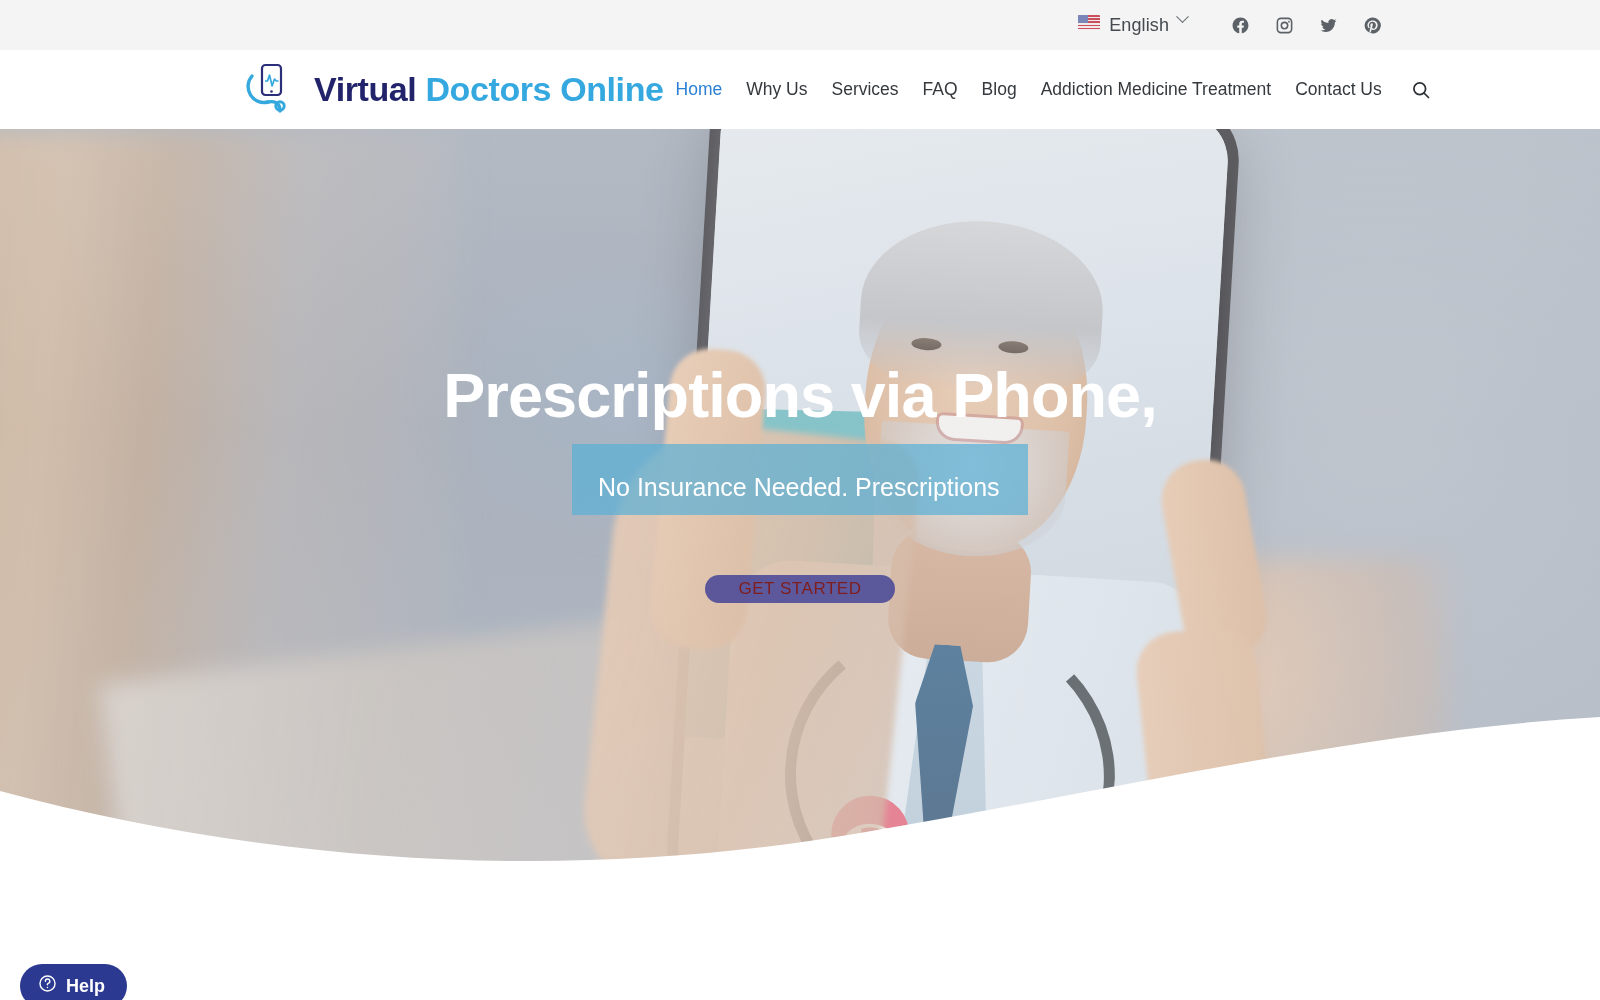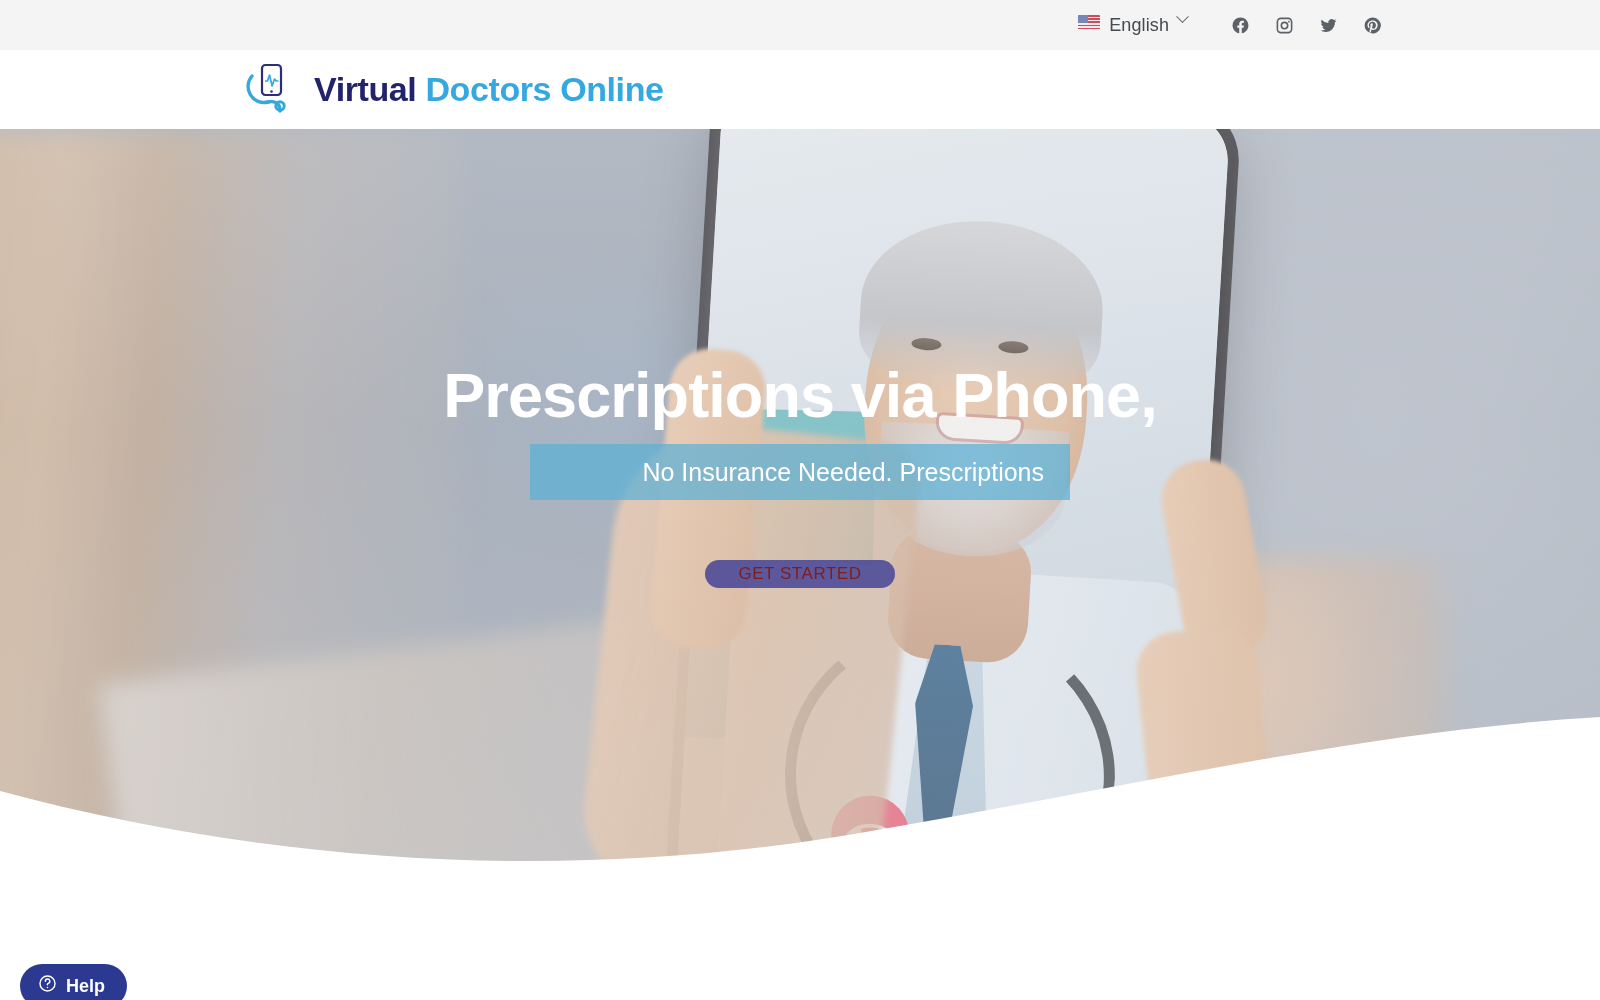--- a/index.html
+++ b/index.html
@@ -275,23 +275,23 @@
     text-align: center;
     margin-top: 10px;
     max-width: 780px;
   }
   .hero-sub {
     margin-top: 14px;
     background: rgba(92,176,214,.72);
     color: #ffffff;
     font-size: 25px;
     line-height: 1.34;
-    text-align: right;
-    padding: 12px 26px 11px;
-    width: 540px;
+    text-align: left;
+    padding: 27px 26px 11px;
+    width: 456px;
   }
   .hero-btns {
     margin-top: 60px;
     display: flex;
     gap: 30px;
   }
   .btn {
     border: none;
     border-radius: 30px;
     color: #7f1d1d;
@@ -383,20 +383,35 @@
         <path d="M27 19 l2.5 0 2-6 2.6 11 2.4-7 1.8 2 2.2 0" fill="none" stroke="#35a9dd" stroke-width="1.7" stroke-linejoin="round"></path>
         <circle cx="33.5" cy="29.5" r="1.3" fill="#2b2f7a"></circle>
       </svg>
     </span>
     <span class="logo-text">
       <span class="w1">Virtual</span>
       <span class="w2">Doctors Online</span>
     </span>
   </div>
 
+  <nav class="mainnav">
+    <a class="navlink active">Home</a>
+    <a class="navlink">Why Us</a>
+    <a class="navlink">Services</a>
+    <a class="navlink">FAQ</a>
+    <a class="navlink">Blog</a>
+    <a class="navlink">Addiction Medicine Treatment</a>
+    <a class="navlink">Contact Us</a>
+    <span class="search-btn">
+      <svg viewBox="0 0 24 24">
+          <circle cx="10.5" cy="10.5" r="7"></circle>
+          <line x1="15.6" y1="15.6" x2="21" y2="21" stroke-linecap="round"></line>
+        </svg>
+    </span>
+  </nav>
 </header>
 
 <section class="hero">
 
   <div class="hero-photo">
     <div class="bg-room"></div>
     <div class="bg-pillow"></div>
     <div class="bg-arm"></div>
     <div class="bg-sleeve"></div>
     <div class="bg-handR"></div>

